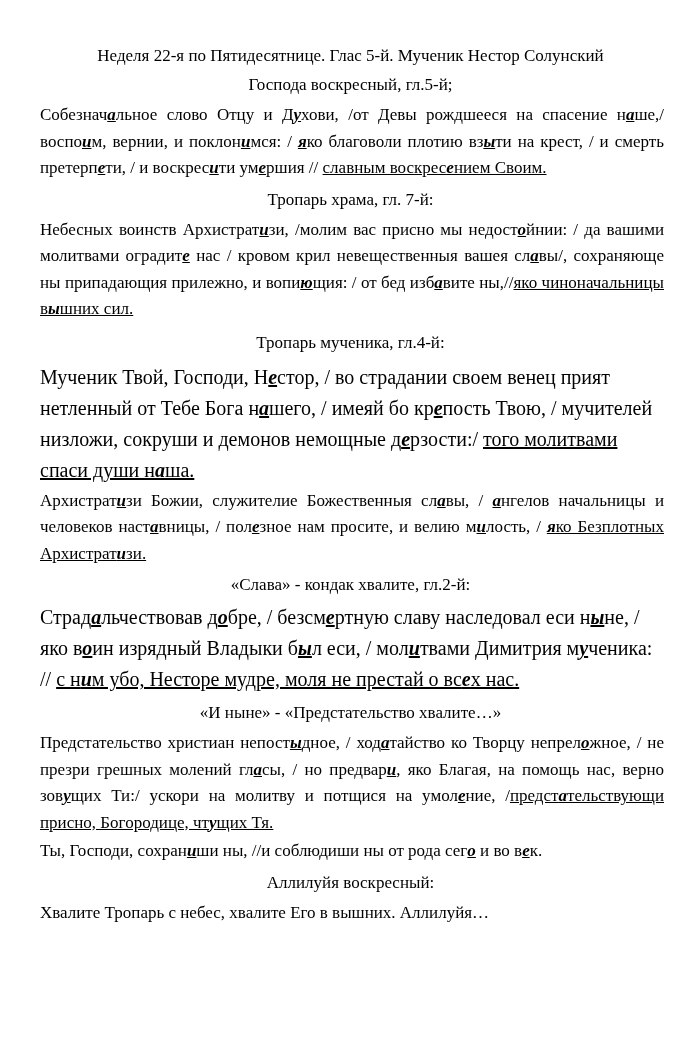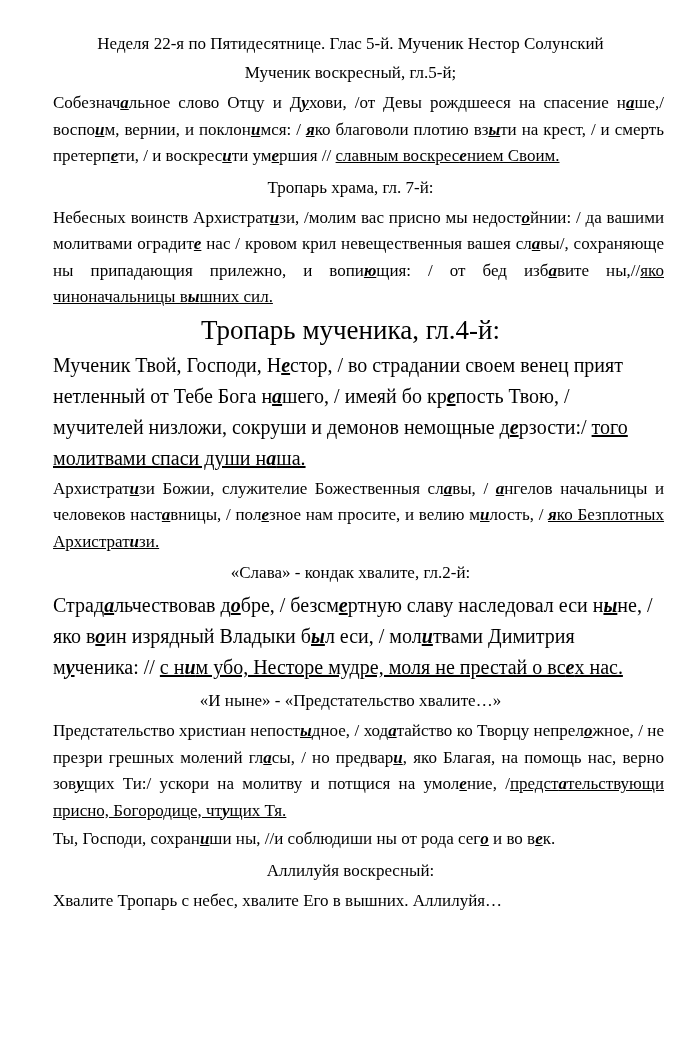--- a/index.html
+++ b/index.html
@@ -11,43 +11,43 @@
     width: 700px;
     height: 1038px;
     overflow: hidden;
     color: #000000;
     font-family: "Liberation Serif", "DejaVu Serif", serif;
   }
   .page {
     box-sizing: border-box;
     width: 700px;
     height: 1038px;
-    padding: 32px 36px 10px 37px;
+    padding: 44px 36px 10px 37px;
     background: #ffffff;
   }
   .doc-title {
     margin: 0 0 6px 0;
     text-align: center;
     font-size: 17px;
     line-height: 23px;
     font-weight: normal;
   }
   .sec-heading {
     margin: 6px 0;
     text-align: center;
     font-size: 17px;
     line-height: 23px;
     font-weight: normal;
   }
   .sec-heading.large {
-    font-size: 27px;
+    font-size: 17px;
     line-height: 27px;
   }
   .sec-body {
-    margin: 0 0 2px 16px;
+    margin: 0 0 2px 3px;
     font-size: 17px;
     line-height: 1.56;
     text-align: left;
   }
   .sec-body.justify {
     text-align: justify;
   }
   .sec-body.large {
     font-size: 20px;
     line-height: 1.55;
@@ -64,21 +64,21 @@
   }
 </style>
 </head>
 <body>
 
 <div class="page">
 
   <p class="doc-title">Неделя 22-я по Пятидесятнице. Глас 5-й. Мученик Нестор Солунский</p>
 
   <div>
-    <p class="sec-heading">Мученик воскресный, гл.5-й;</p>
+    <p class="sec-heading">Господа воскресный, гл.5-й;</p>
     <p class="sec-body justify">Собезнач<em class="st">а</em>льное слово Отцу и Д<em class="st">у</em>хови, /от Девы рождшееся на спасение н<em class="st">а</em>ше,/ воспо<em class="st">и</em>м, вернии, и поклон<em class="st">и</em>мся: / <em class="st">я</em>ко благоволи плотию вз<em class="st">ы</em>ти на крест, / и смерть претерп<em class="st">е</em>ти, / и воскрес<em class="st">и</em>ти ум<em class="st">е</em>ршия // <span class="u">славным воскрес<em class="st">е</em>нием Своим.</span></p>
   </div>
 
   <div>
     <p class="sec-heading">Тропарь храма, гл. 7-й:</p>
     <p class="sec-body justify">Небесных воинств Архистрат<em class="st">и</em>зи, /молим вас присно мы недост<em class="st">о</em>йнии: / да вашими молитвами оградит<em class="st">е</em> нас / кровом крил невещественныя вашея сл<em class="st">а</em>вы/, сохраняюще ны припадающия прилежно, и вопи<em class="st">ю</em>щия: / от бед изб<em class="st">а</em>вите ны,//<span class="u">яко чиноначальницы в<em class="st">ы</em>шних сил.</span></p>
   </div>
 
   <div>
     <p class="sec-heading large">Тропарь мученика, гл.4-й:</p>

